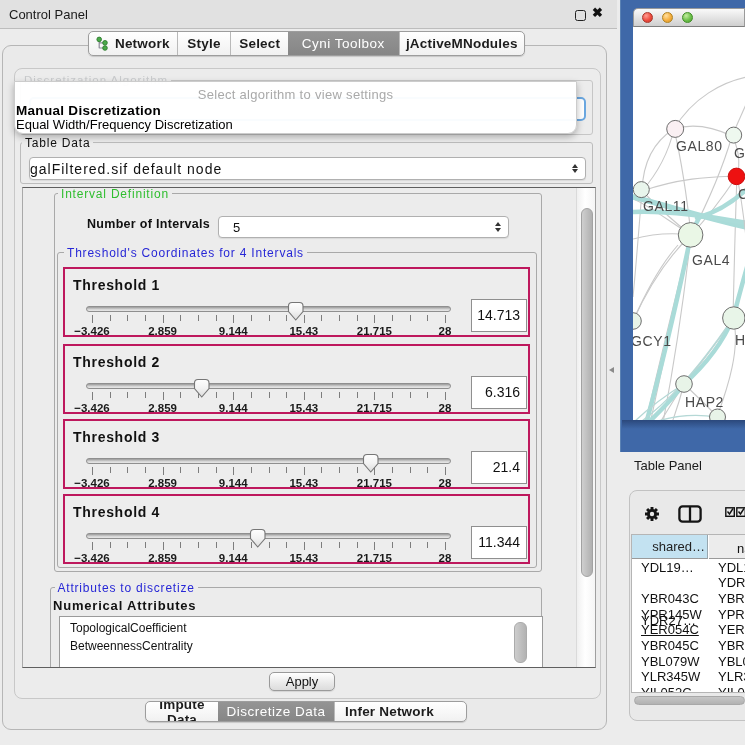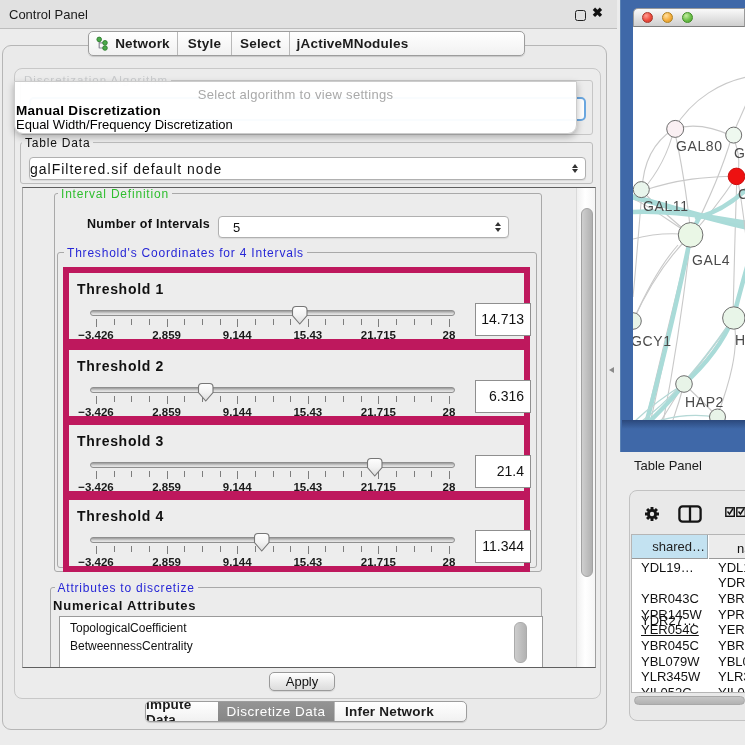--- a/index.html
+++ b/index.html
@@ -2,38 +2,38 @@
 <html><head><meta charset="utf-8"><style>
 *{margin:0;padding:0;box-sizing:border-box;}
 html,body{width:745px;height:745px;overflow:hidden;}
 body{font-family:"Liberation Sans",sans-serif;background:#ececec;position:relative;color:#111;}
 .abs{position:absolute;}
 #titlebar{position:absolute;left:0;top:0;width:617px;height:29px;background:#e1e1e1;border-bottom:1px solid #bdbdbd;}
 #titlebar .t{position:absolute;left:9px;top:7px;font-size:13px;color:#1a1a1a;}
 #winbtn1{position:absolute;left:575px;top:10px;width:11px;height:11px;border:1.6px solid #222;border-radius:2.5px;}
 #winbtn2{position:absolute;left:592px;top:5px;font-size:13px;font-weight:bold;color:#111;}
 #outerbox{position:absolute;left:2px;top:45px;width:605px;height:685px;border:1px solid #b6b6b6;border-radius:9px;background:#eaeaea;}
-.tabbar{position:absolute;display:flex;background:linear-gradient(#ffffff,#f1f1f1);border:1px solid #9d9d9d;border-radius:5px;overflow:hidden;box-shadow:0 1px 1px rgba(0,0,0,0.15);}
+.tabbar{position:absolute;display:flex;background:linear-gradient(#ffffff,#f1f1f1);border:1px solid #9d9d9d;border-radius:5px;overflow:hidden;box-shadow:0 1px 1px rgba(0,0,0,0.15);text-align:center;}
 .tabbar .tab{display:flex;align-items:center;justify-content:center;font-size:13.5px;letter-spacing:0.2px;font-weight:bold;color:#1c1c1c;height:100%;}
 .tabbar .tab.sel{background:linear-gradient(#949494,#868686);color:#ffffff;font-weight:normal;letter-spacing:0.5px;}
 .tabbar .tab.dv{border-left:1px solid #b9b9b9;}
 #toptabs{left:88px;top:31px;width:437px;height:25px;}
 #bottabs{left:145px;top:701px;width:322px;height:21px;}
 #innerbox{position:absolute;left:14px;top:68px;width:587px;height:631px;border:1px solid #c8c8c8;border-radius:8px;background:#ececec;}
 .group{position:absolute;border:1px solid #a9a9a9;border-radius:3px;}
 .gtitle{position:absolute;top:-7px;font-size:12px;letter-spacing:0.8px;background:#ececec;padding:0 3px;white-space:nowrap;}
 .combo{position:absolute;background:#ffffff;border:1px solid #b0b0b0;border-radius:4px;font-size:13px;color:#111;display:flex;align-items:center;box-shadow:0 1px 1px rgba(0,0,0,0.08);}
 .combo .ar{position:absolute;right:7px;top:0;height:100%;display:flex;flex-direction:column;justify-content:center;gap:1.5px;}
 .combo .ar i{display:block;width:0;height:0;border-left:3.5px solid transparent;border-right:3.5px solid transparent;}
 .combo .ar i.up{border-bottom:4.5px solid #333;}
 .combo .ar i.dn{border-top:4.5px solid #333;}
 #scrollpane{position:absolute;left:22px;top:187px;width:574px;height:481px;border-top:1px solid #5f5f5f;border-bottom:1px solid #5f5f5f;border-left:1px solid #a9a9a9;border-right:1px solid #9f9f9f;background:#ececec;overflow:hidden;}
 #vtrack{position:absolute;left:553px;top:0;width:19px;height:479px;background:linear-gradient(90deg,#f0f0f0,#ffffff 45%,#f5f5f5);border-left:1px solid #dadada;}
 #vthumb{position:absolute;left:558px;top:20px;width:12px;height:369px;background:linear-gradient(90deg,#cfcfcf,#b0b0b0);border:1px solid #a2a2a2;border-radius:6px;}
-.thpanel{position:absolute;left:40px;width:467px;height:78px;border:6px solid #be185d;background:#ededed;}
+.thpanel{position:absolute;left:40px;width:467px;height:70px;border:2px solid #be185d;background:#ededed;}
 .thtitle{position:absolute;left:8px;top:8px;font-size:14px;letter-spacing:0.7px;font-weight:bold;color:#111;}
 .track{position:absolute;height:6px;background:linear-gradient(#9a9a9a,#d6d6d6 60%,#e8e8e8);border:1px solid #8f8f8f;border-radius:3px;}
 .tick{position:absolute;width:1px;background:#7d7d7d;}
 .ticklab{position:absolute;transform:translateX(-50%);font-size:11.5px;font-weight:bold;color:#1a1a1a;}
 .thumb{position:absolute;}
 .valfield{position:absolute;left:406px;top:30px;width:56px;height:33px;background:#fff;border:1px solid #8f8f8f;font-size:14px;text-align:right;padding-right:6px;line-height:31px;color:#111;}
 #applybtn{position:absolute;left:269px;top:672px;width:66px;height:19px;border:1px solid #9a9a9a;border-radius:5px;background:linear-gradient(#ffffff,#e9e9e9 60%,#dcdcdc);font-size:13px;text-align:center;line-height:17px;color:#111;box-shadow:0 1px 1px rgba(0,0,0,0.1);}
 #popup{position:absolute;left:14px;top:81px;width:563px;height:53px;background:rgba(255,255,255,0.96);border:1px solid #cccccc;border-radius:0 0 9px 9px;box-shadow:0 3px 7px rgba(0,0,0,0.28);z-index:50;}
 #popup .hint{position:absolute;left:0;width:100%;top:5px;text-align:center;font-size:13px;letter-spacing:0.3px;color:#a9a9a9;}
 #popup .it1{position:absolute;left:1px;top:21px;font-size:13.5px;letter-spacing:0.3px;font-weight:bold;color:#000;}
@@ -274,20 +274,21 @@
 </div>
 <div class="tabbar" id="toptabs">
 <div class="tab" style="width:88px;"><svg width="13" height="15" viewBox="0 0 13 15" style="margin-right:6px;">
         <path d="M3.2 4 L3.2 12.2 M3.2 6.8 L8.6 6.8 M3.2 12 L8.6 12" stroke="#8a8a96" stroke-width="1.2" fill="none"></path>
         <circle cx="3.2" cy="3.4" r="2.3" fill="#4aaa4a" stroke="#2e7d2e" stroke-width="0.9"></circle>
         <circle cx="9" cy="6.8" r="2.3" fill="#4aaa4a" stroke="#2e7d2e" stroke-width="0.9"></circle>
         <circle cx="9" cy="12" r="2.3" fill="#4aaa4a" stroke="#2e7d2e" stroke-width="0.9"></circle>
       </svg>Network</div>
 <div class="tab dv" style="width:54px;">Style</div>
 <div class="tab dv" style="width:58px;">Select</div>
+<div class="tab sel" style="width:111px;">Cyni Toolbox</div>
 <div class="tab dv" style="width:126px;">jActiveMNodules</div>
 </div>
 <div id="popup">
 <div class="hint">Select algorithm to view settings</div>
 <div class="it1">Manual Discretization</div>
 <div class="it2">Equal Width/Frequency Discretization</div>
 </div>
 <div class="abs" style="left:609px;top:367px;width:0;height:0;border-top:3.5px solid transparent;border-bottom:3.5px solid transparent;border-right:5px solid #8a8a8a;"></div>
 <div id="bluewin"></div>
 <div id="mactitle"></div>

